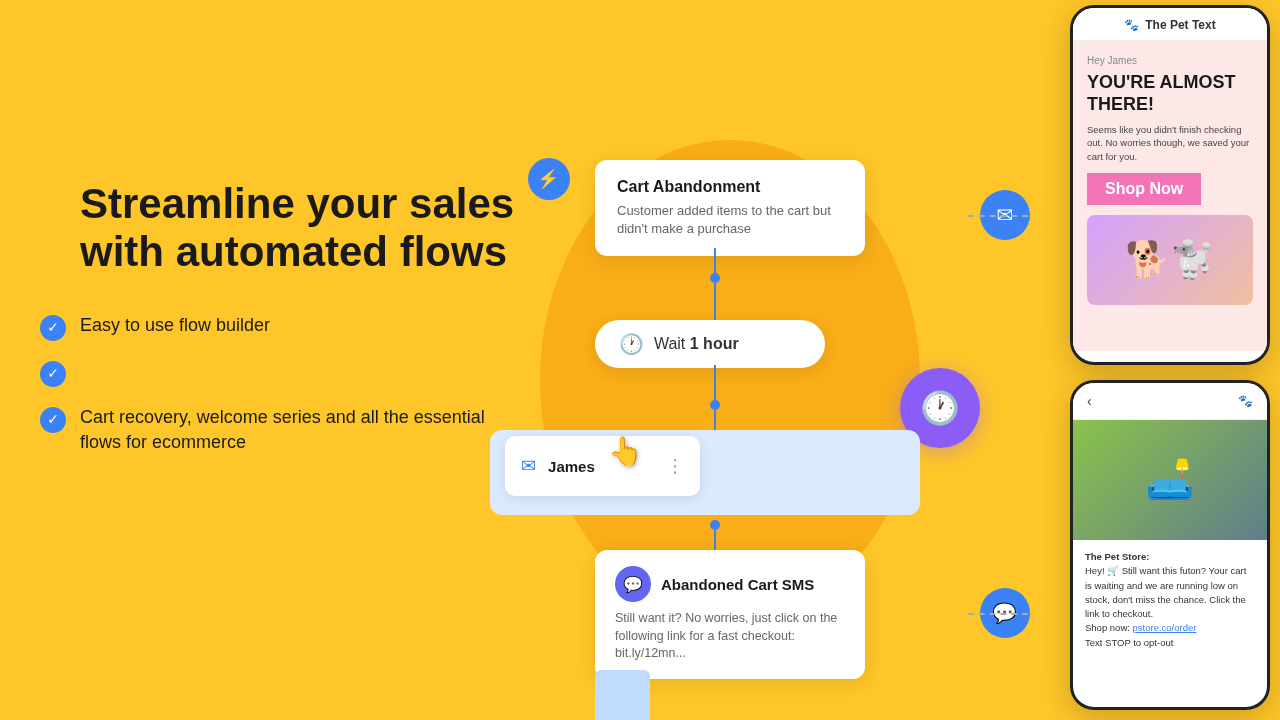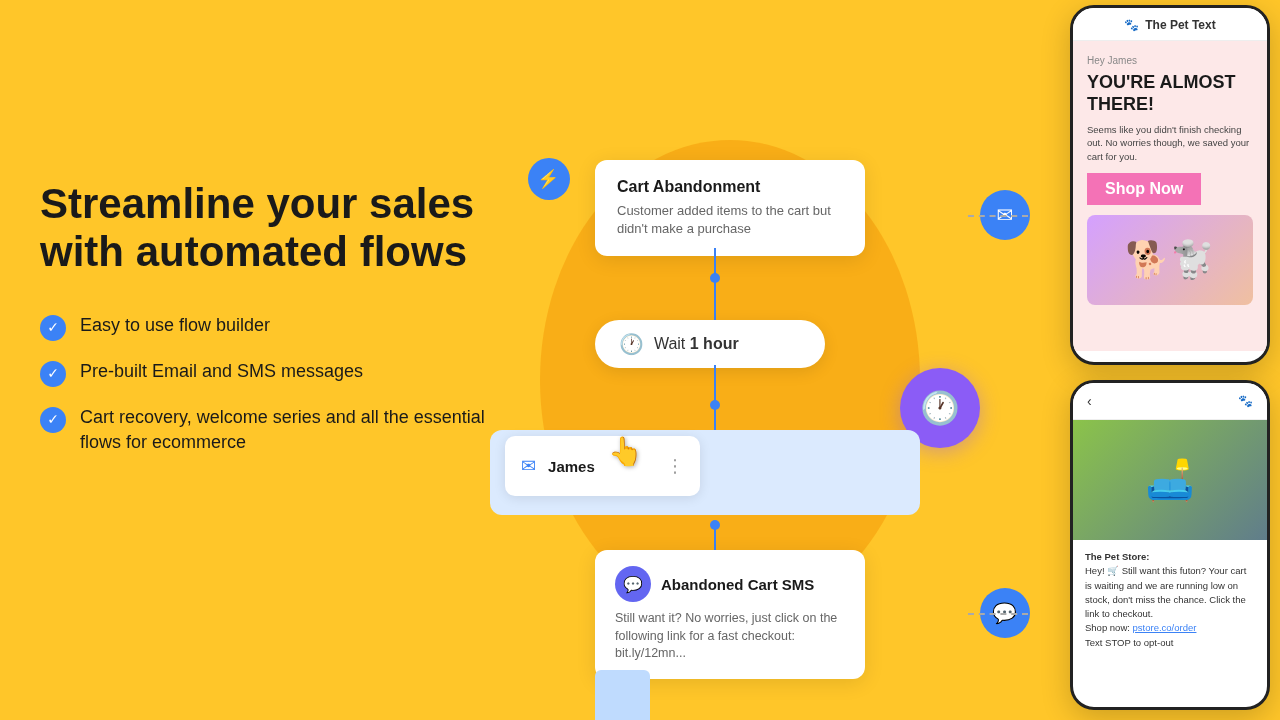--- a/index.html
+++ b/index.html
@@ -19,20 +19,21 @@
       top: 180px;
       width: 480px;
     }
 
     .headline {
       font-size: 42px;
       font-weight: 800;
       color: #1a1a1a;
       line-height: 1.15;
       margin-bottom: 36px;
+      margin-left: 40px;
     }
 
     .feature-list {
       list-style: none;
       display: flex;
       flex-direction: column;
       gap: 18px;
     }
 
     .feature-item {
@@ -414,21 +415,20 @@
 
 <div class="left-section">
   <h1 class="headline">Streamline your sales with automated flows</h1>
   <ul class="feature-list">
     <li class="feature-item">
       <span class="check-icon">✓</span>
       <span>Easy to use flow builder</span>
     </li>
     <li class="feature-item">
       <span class="check-icon">✓</span>
-      <span>Pre-built Email and SMS messages</span>
     </li>
     <li class="feature-item">
       <span class="check-icon">✓</span>
       <span>Cart recovery, welcome series and all the essential flows for ecommerce</span>
     </li>
   </ul>
 </div>
 
 <div class="flow-area">
 

